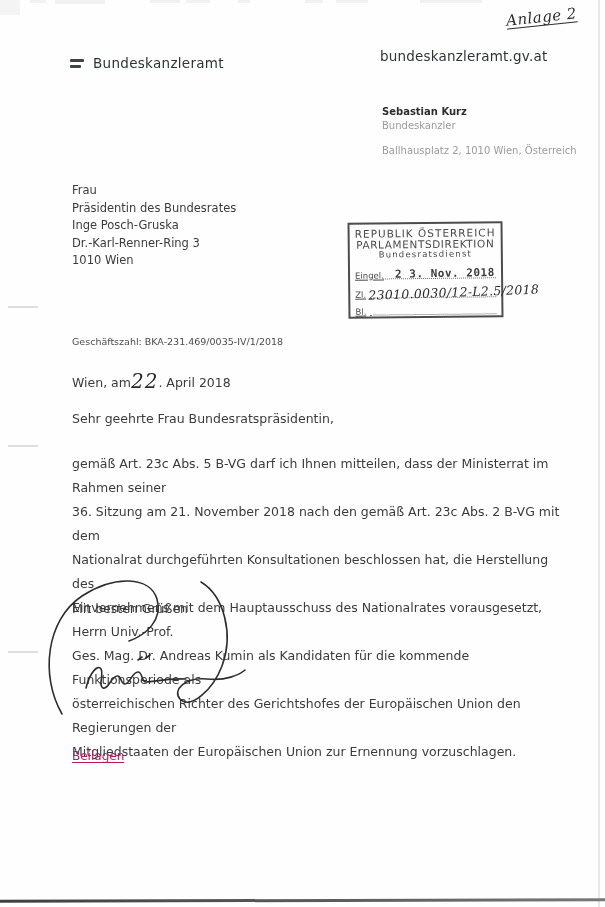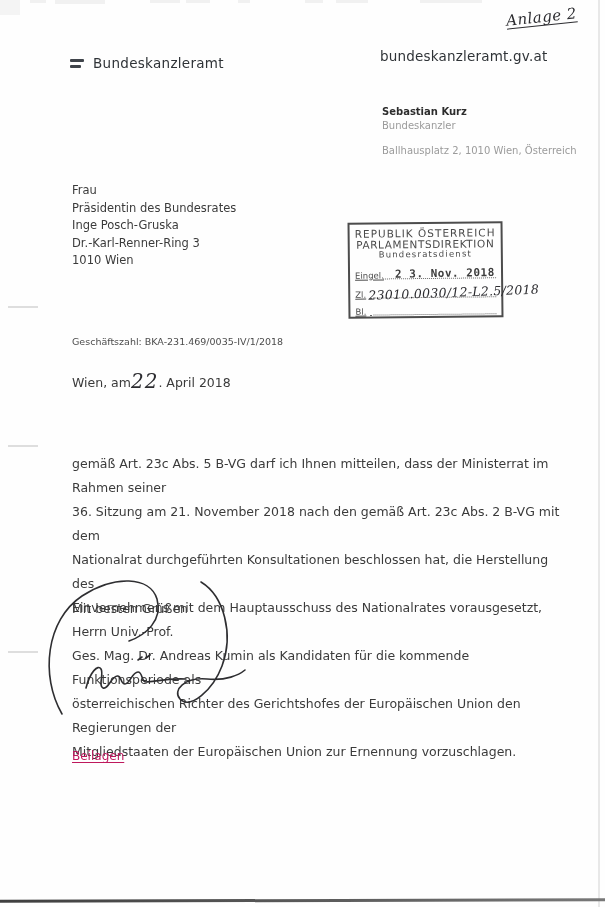--- a/index.html
+++ b/index.html
@@ -142,20 +142,21 @@
     <div class="stamp-row row-bl">
       <span class="stamp-row-label">Bl.</span>
       <span class="stamp-dots"></span>
     </div>
   </div>
 
   <div class="reference">Geschäftszahl: BKA-231.469/0035-IV/1/2018</div>
 
   <div class="date-line"><span>Wien, am</span><span class="hand hand-day">22</span><span>. April 2018</span></div>
 
+  <div class="salutation">Sehr geehrte Frau Bundesratspräsidentin,</div>
 
   <div class="body-text">
     <div>gemäß Art. 23c Abs. 5 B-VG darf ich Ihnen mitteilen, dass der Ministerrat im Rahmen seiner</div>
     <div>36. Sitzung am 21. November 2018 nach den gemäß Art. 23c Abs. 2 B-VG mit dem</div>
     <div>Nationalrat durchgeführten Konsultationen beschlossen hat, die Herstellung des</div>
     <div>Einvernehmens mit dem Hauptausschuss des Nationalrates vorausgesetzt, Herrn Univ.-Prof.</div>
     <div>Ges. Mag. Dr. Andreas Kumin als Kandidaten für die kommende Funktionsperiode als</div>
     <div>österreichischen Richter des Gerichtshofes der Europäischen Union den Regierungen der</div>
     <div>Mitgliedstaaten der Europäischen Union zur Ernennung vorzuschlagen.</div>
   </div>

